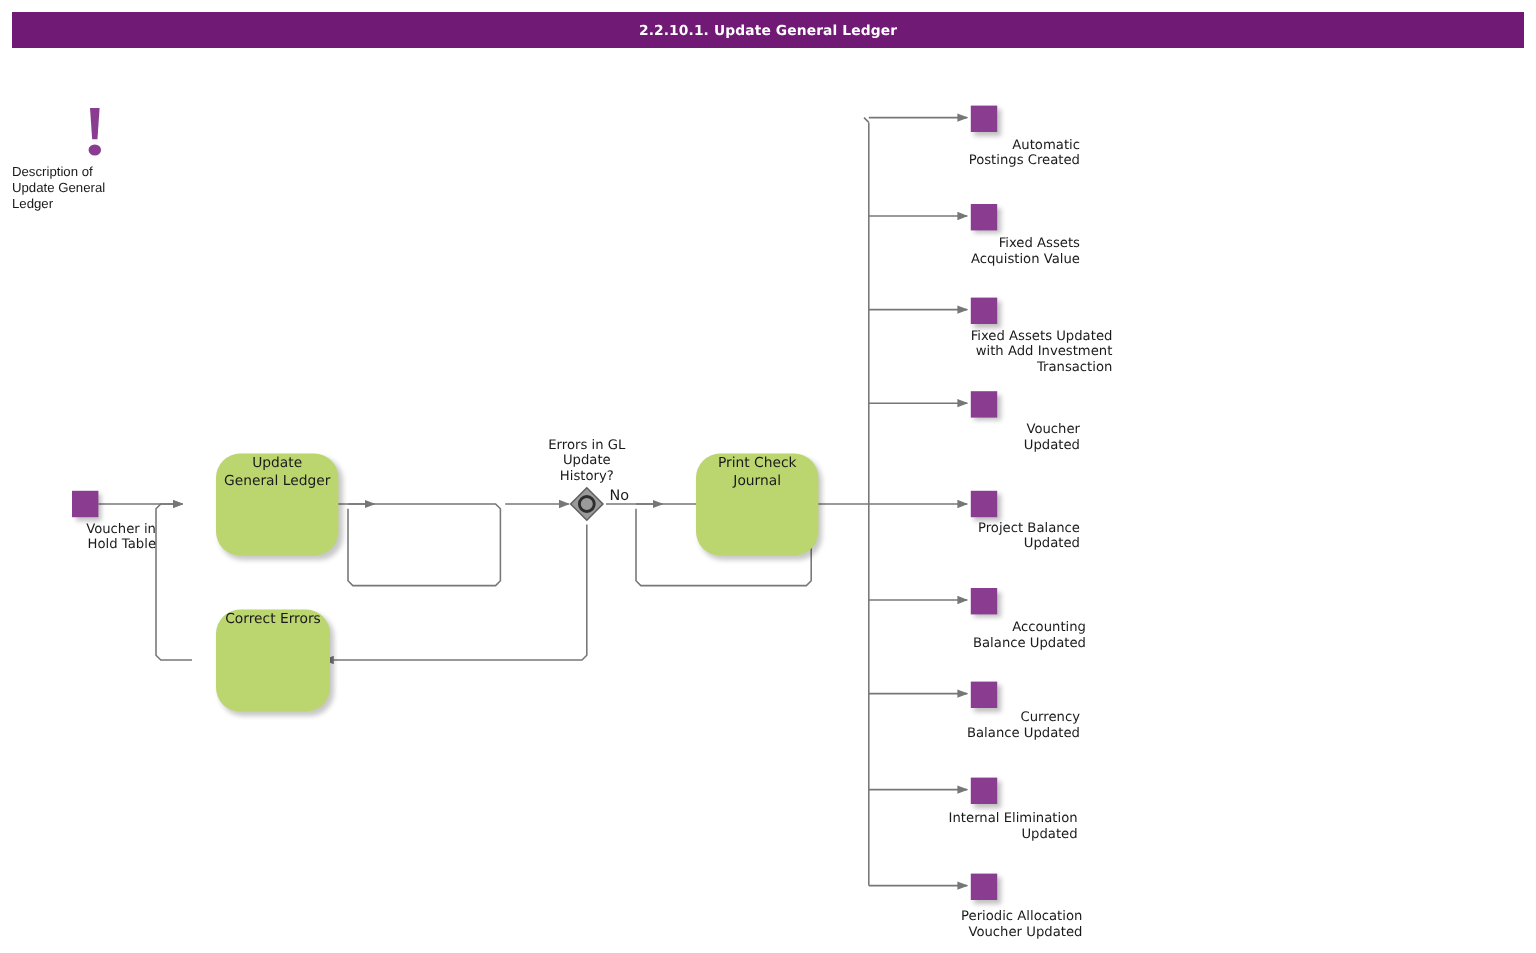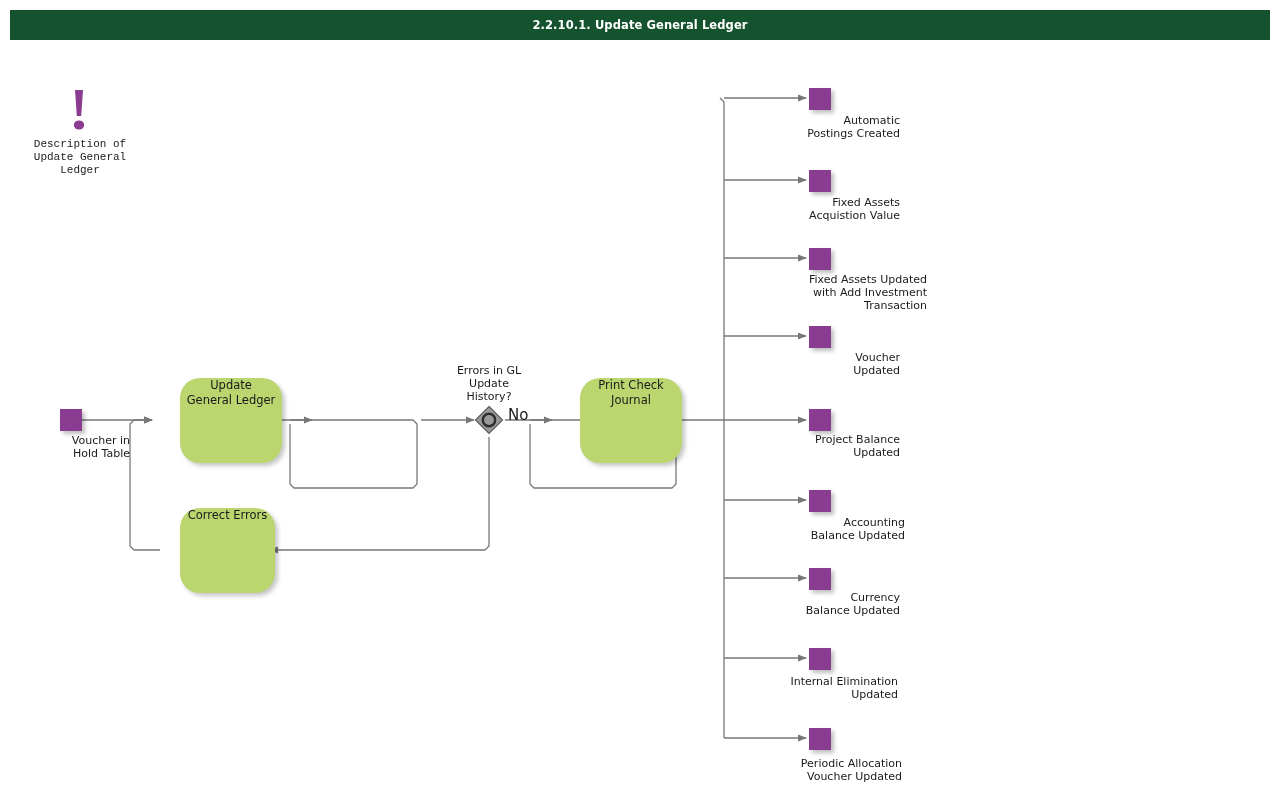--- a/index.html
+++ b/index.html
@@ -21,21 +21,21 @@
     height: 794px;
   }
 
   
   .titlebar {
     position: absolute;
     left: 10px;
     top: 10px;
     width: 1260px;
     height: 30px;
-    background: #14532d;
+    background: #701a75;
     display: flex;
     align-items: center;
     justify-content: center;
   }
   .titlebar .title-text {
     color: #ffffff;
     font-size: 11.5px;
     font-weight: bold;
     font-family: "DejaVu Sans", sans-serif;
     letter-spacing: 0.1px;
@@ -99,36 +99,36 @@
     position: absolute;
     font-size: 11px;
     line-height: 13px;
     color: #1a1a1a;
     text-align: center;
     font-family: "DejaVu Sans", sans-serif;
     white-space: pre-line;
   }
   .flow-label {
     position: absolute;
-    font-size: 15px;
+    font-size: 12px;
     color: #1a1a1a;
     font-family: "DejaVu Sans", sans-serif;
   }
 
   
   .annotation {
     position: absolute;
   }
   .annotation-label {
     position: absolute;
     font-size: 11px;
     line-height: 13px;
     color: #1a1a1a;
-    text-align: center;
-    font-family: Liberation Mono, monospace;
+    text-align: left;
+    font-family: Liberation Sans, sans-serif;
     white-space: pre-line;
   }
 </style>
 </head>
 <body>
 
 <div id="canvas">
 
   <div class="titlebar">
     <span class="title-text">2.2.10.1. Update General Ledger</span>

